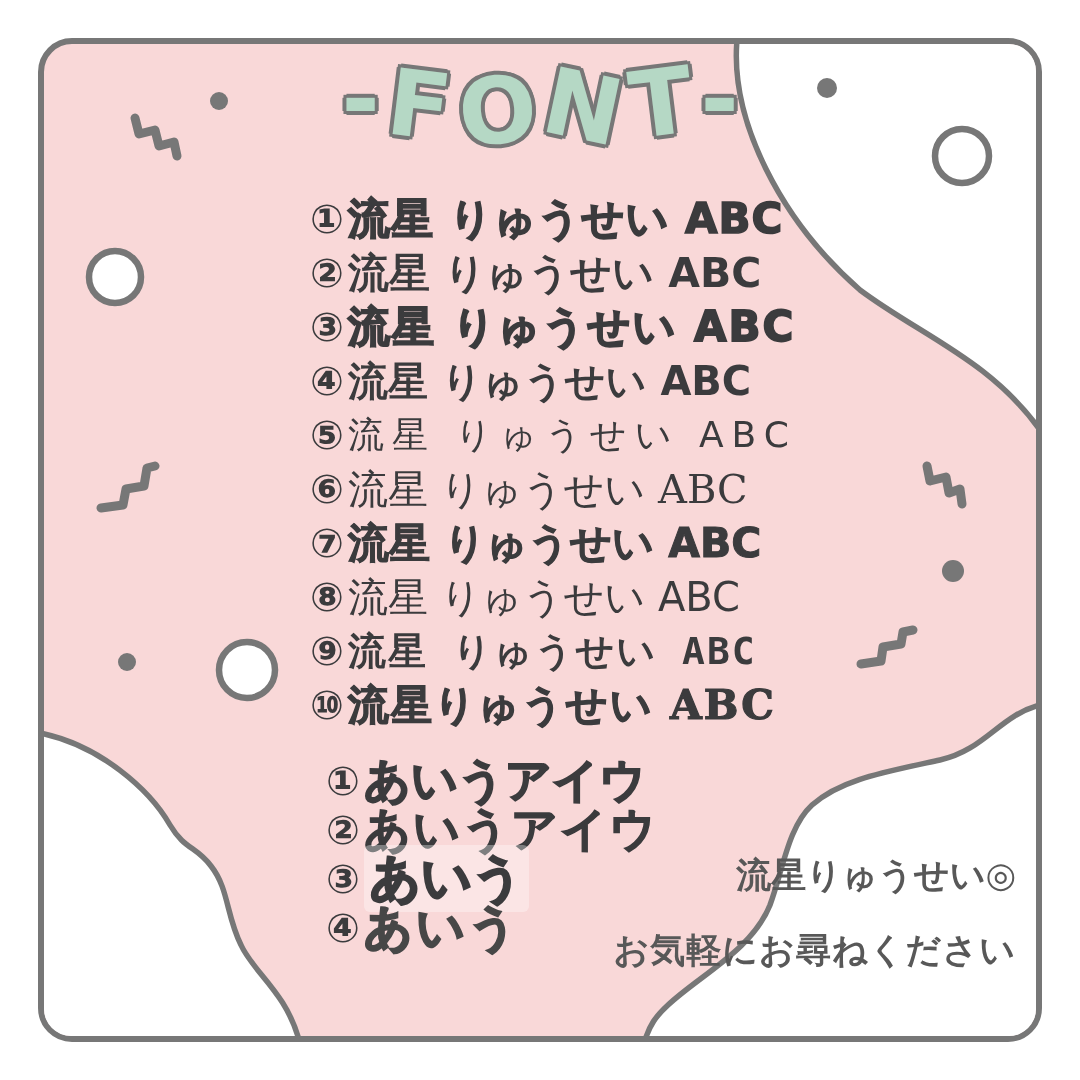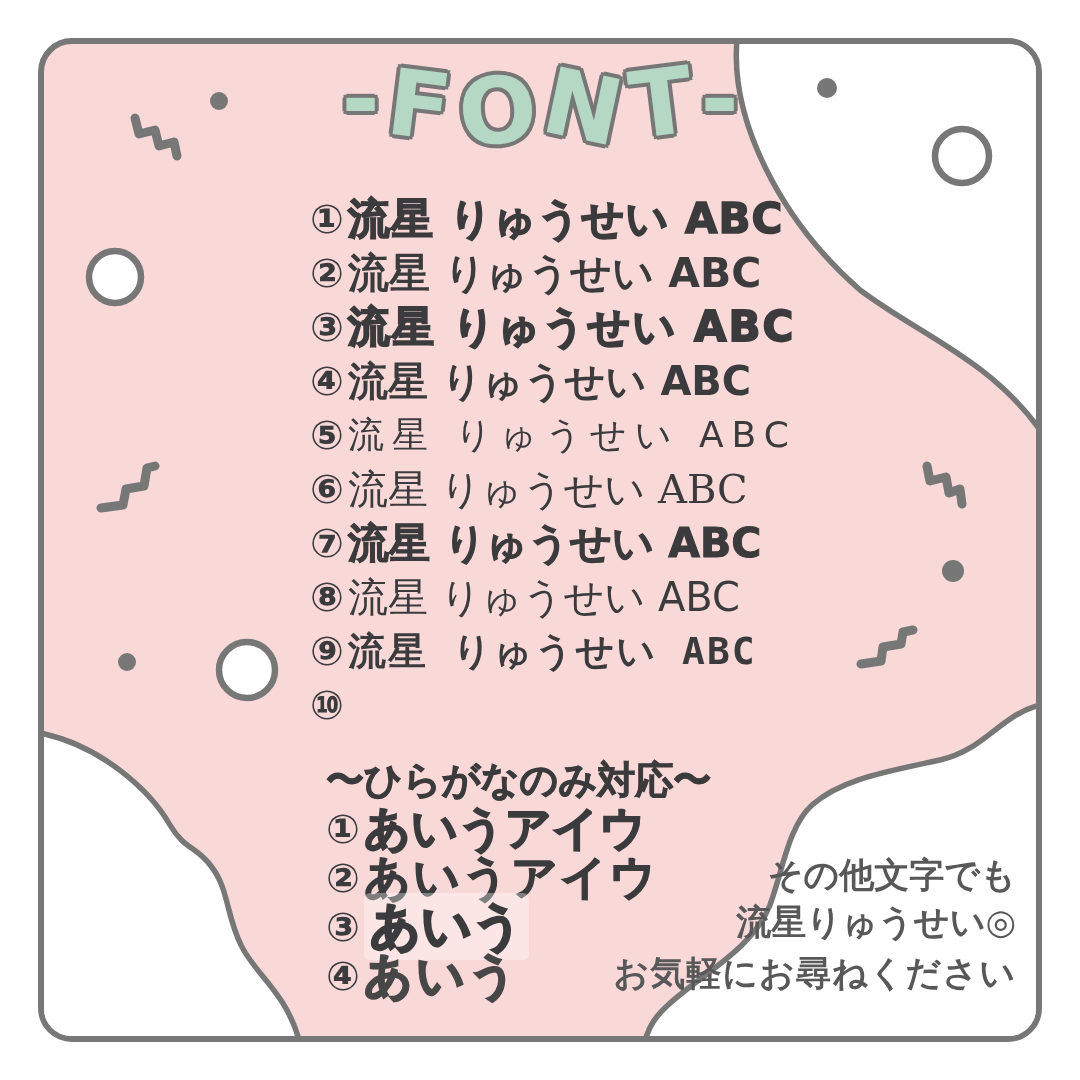--- a/index.html
+++ b/index.html
@@ -54,21 +54,21 @@
   .h1 .txt{font-size:46px;font-weight:900;-webkit-text-stroke:1.8px currentColor;}
   .h2 .txt{font-size:46px;font-weight:900;-webkit-text-stroke:1.4px currentColor;letter-spacing:2px;}
   .h3 .txt{font-size:50px;font-weight:900;-webkit-text-stroke:2.4px currentColor;
            background:rgba(255,255,255,0.35);border-radius:6px;padding:0 6px;}
   .h4 .txt{font-size:48px;font-weight:900;-webkit-text-stroke:2px currentColor;color:#474747;letter-spacing:3px;}
 
   
   .note{position:absolute;right:64px;top:852px;z-index:2;text-align:right;
         color:var(--note);font-weight:600;white-space:nowrap;}
   .note-line{font-size:35px;line-height:47px;}
-  .note-line.last{margin-top:4px;font-size:35px;letter-spacing:1px;}
+  .note-line.last{margin-top:28px;font-size:35px;letter-spacing:1px;}
 </style>
 </head>
 <body>
 
 <div class="canvas">
 
   <svg class="bg-svg" viewBox="0 0 1080 1080" width="1080" height="1080">
     <defs>
       <clipPath id="frameClip">
         <rect x="44" y="44" width="992" height="992" rx="27"></rect>
@@ -149,42 +149,41 @@
     <div class="row f8">
       <span class="num">⑧</span>
       <span class="txt">流星 りゅうせい ABC</span>
     </div>
     <div class="row f9">
       <span class="num">⑨</span>
       <span class="txt">流星 りゅうせい ABC</span>
     </div>
     <div class="row f10">
       <span class="num">⑩</span>
+      <span class="txt">流星りゅうせい ABC</span>
     </div>
   </div>
 
   <div class="hira">
-    <div class="hira-heading">〜ひらがなのみ対応〜</div>
     <div class="row h1">
       <span class="num">①</span>
       <span class="txt">あいうアイウ</span>
     </div>
     <div class="row h2">
       <span class="num">②</span>
       <span class="txt">あいうアイウ</span>
     </div>
     <div class="row h3">
       <span class="num">③</span>
       <span class="txt">あいう</span>
     </div>
     <div class="row h4">
       <span class="num">④</span>
       <span class="txt">あいう</span>
     </div>
   </div>
 
   <div class="note">
-    <div class="note-line">その他文字でも</div>
     <div class="note-line">流星りゅうせい◎</div>
     <div class="note-line last">お気軽にお尋ねください</div>
   </div>
 
 </div>
 
 </body></html>

